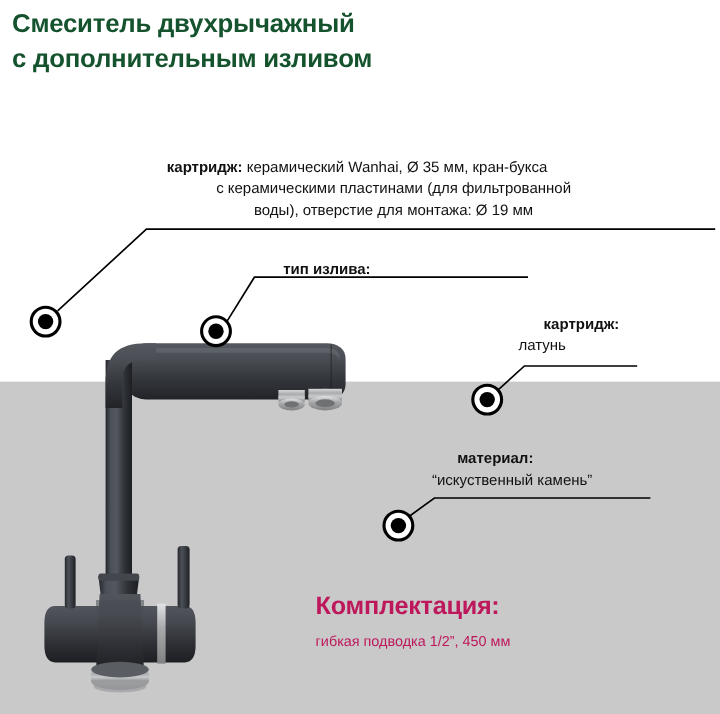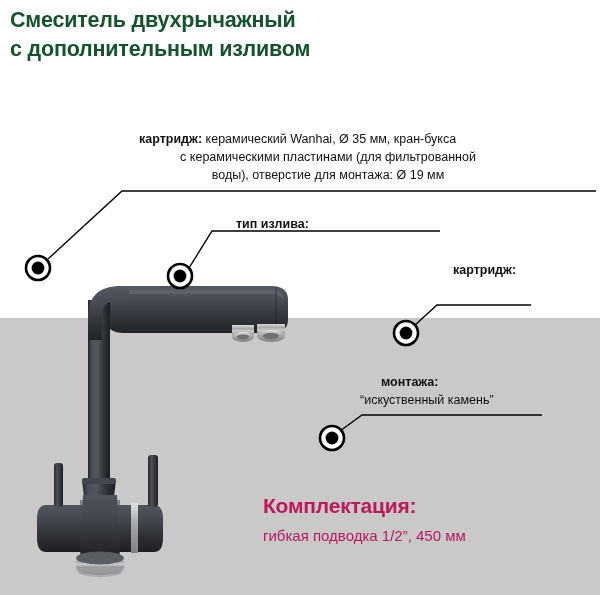--- a/index.html
+++ b/index.html
@@ -92,21 +92,21 @@
     top: 493px;
     color: #be185d;
   }
   .kit .kit-title {
     font-size: 21px;
     font-weight: bold;
     letter-spacing: -0.2px;
     line-height: 1.2;
   }
   .kit .kit-sub {
-    font-size: 15px;
+    font-size: 12px;
     font-weight: normal;
     margin-top: 9px;
     line-height: 1.2;
   }
 
   
   .faucet { position: absolute; left: 0; top: 0; width: 600px; height: 595px; }
 </style>
 </head>
 <body>
@@ -263,24 +263,25 @@
     <div class="line2 body">с керамическими пластинами (для фильтрованной</div>
     <div class="line3 body">воды), отверстие для монтажа: Ø 19 мм</div>
   </div>
 
   <div class="callout" id="callout-spout">
     <div class="head">тип излива:</div>
   </div>
 
   <div class="callout" id="callout-material">
     <div class="head">картридж:</div>
+    <div class="body">латунь</div>
   </div>
 
   <div class="callout" id="callout-coating">
-    <div class="head">монтажа:</div>
+    <div class="head">материал:</div>
     <div class="body">“искуственный камень”</div>
   </div>
 
   <div class="kit">
     <div class="kit-title">Комплектация:</div>
     <div class="kit-sub">гибкая подводка 1/2”, 450 мм</div>
   </div>
 
 </div>
 

